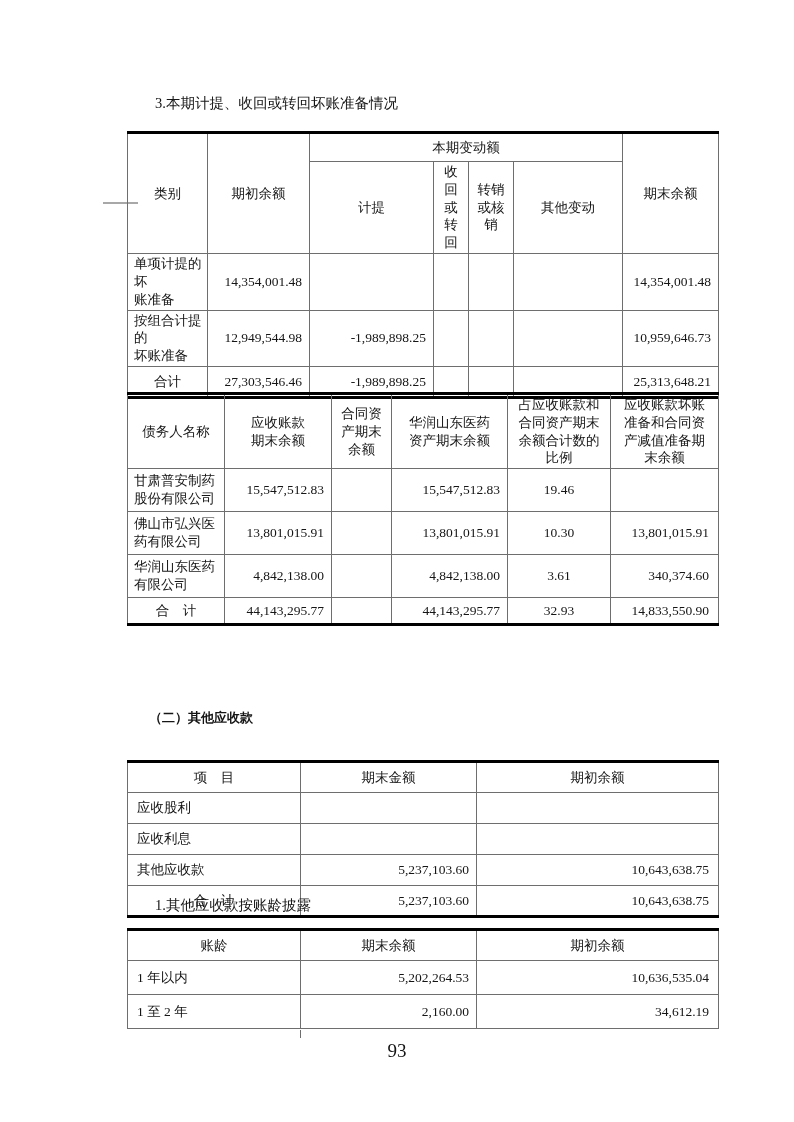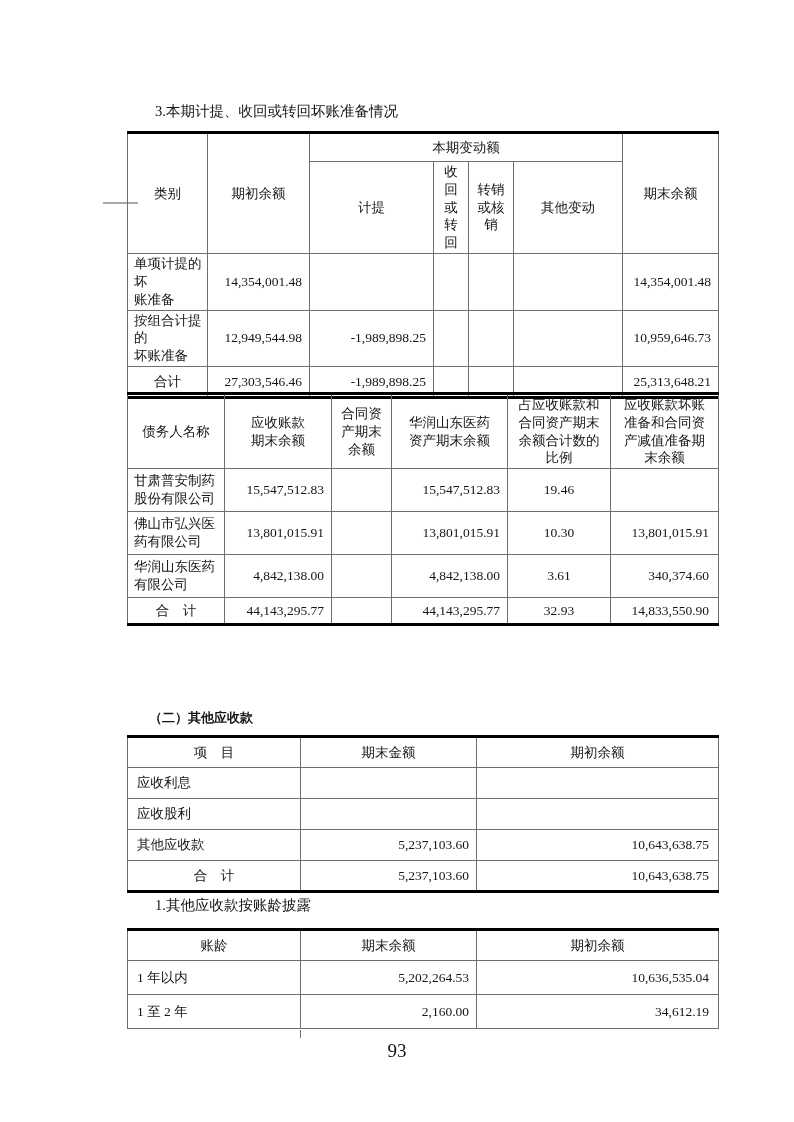--- a/index.html
+++ b/index.html
@@ -54,21 +54,21 @@
   }
   .vstub { position:absolute; width:1px; background:#6e6e6e; }
 </style>
 </head>
 <body>
 
 <div class="page">
 
   <div class="margin-dash" style="left:103px; top:202px; width:35px; height:2px;"></div>
 
-  <div class="heading" style="top:102px;">3.本期计提、收回或转回坏账准备情况</div>
+  <div class="heading" style="top:94px;">3.本期计提、收回或转回坏账准备情况</div>
 
   <table style="left:127px; top:131px; width:591px;">
     <colgroup>
       <col style="width:80px">
         <col style="width:102px">
         <col style="width:124px">
       <col style="width:35px">
         <col style="width:45px">
         <col style="width:109px">
         <col style="width:96px">
@@ -186,39 +186,39 @@
       <td class="num"></td>
       <td class="num">44,143,295.77</td>
       <td class="ctr">32.93</td>
       <td class="num pad-r8">14,833,550.90</td>
     </tr>
   </tbody>
     </table>
 
   <div class="heading bold" style="top:709px;">（二）其他应收款</div>
 
-  <table style="left:127px; top:735px; width:591px;border-radius:19px;">
+  <table style="left:127px; top:760px; width:591px;border-radius:19px;">
     <colgroup>
       <col style="width:173px">
         <col style="width:176px">
         <col style="width:242px">
     </colgroup>
     <tbody>
         <tr style="height:31px">
       <td class="hdr">项　目</td>
       <td class="hdr">期末金额</td>
       <td class="hdr">期初余额</td>
     </tr>
     <tr style="height:31px">
+      <td class="lbl" style="padding-left:9px">应收股利</td>
+      <td class="num"></td>
+      <td class="num pad-r8"></td>
+    </tr>
+    <tr style="height:31px">
       <td class="lbl" style="padding-left:9px">应收利息</td>
-      <td class="num"></td>
-      <td class="num pad-r8"></td>
-    </tr>
-    <tr style="height:31px">
-      <td class="lbl" style="padding-left:9px">应收股利</td>
       <td class="num"></td>
       <td class="num pad-r8"></td>
     </tr>
     <tr style="height:31px">
       <td class="lbl" style="padding-left:9px">其他应收款</td>
       <td class="num">5,237,103.60</td>
       <td class="num pad-r8">10,643,638.75</td>
     </tr>
     <tr style="height:31px">
       <td class="ctr">合　计</td>

